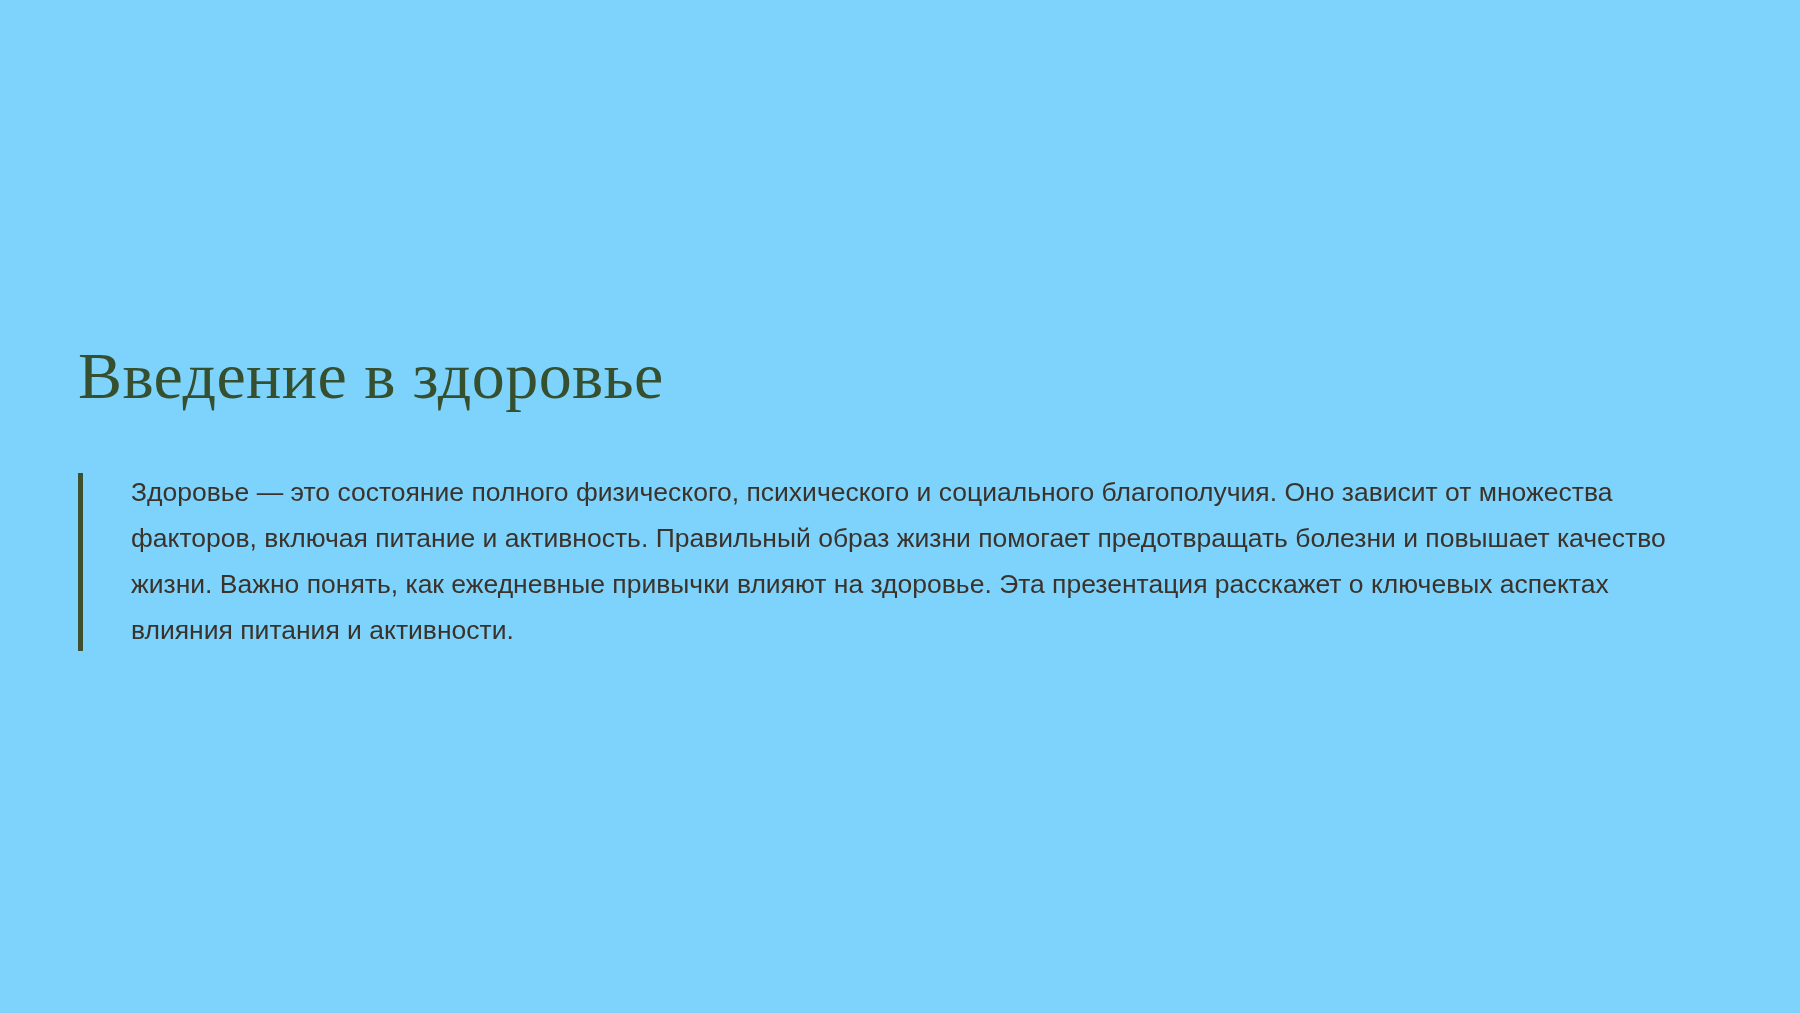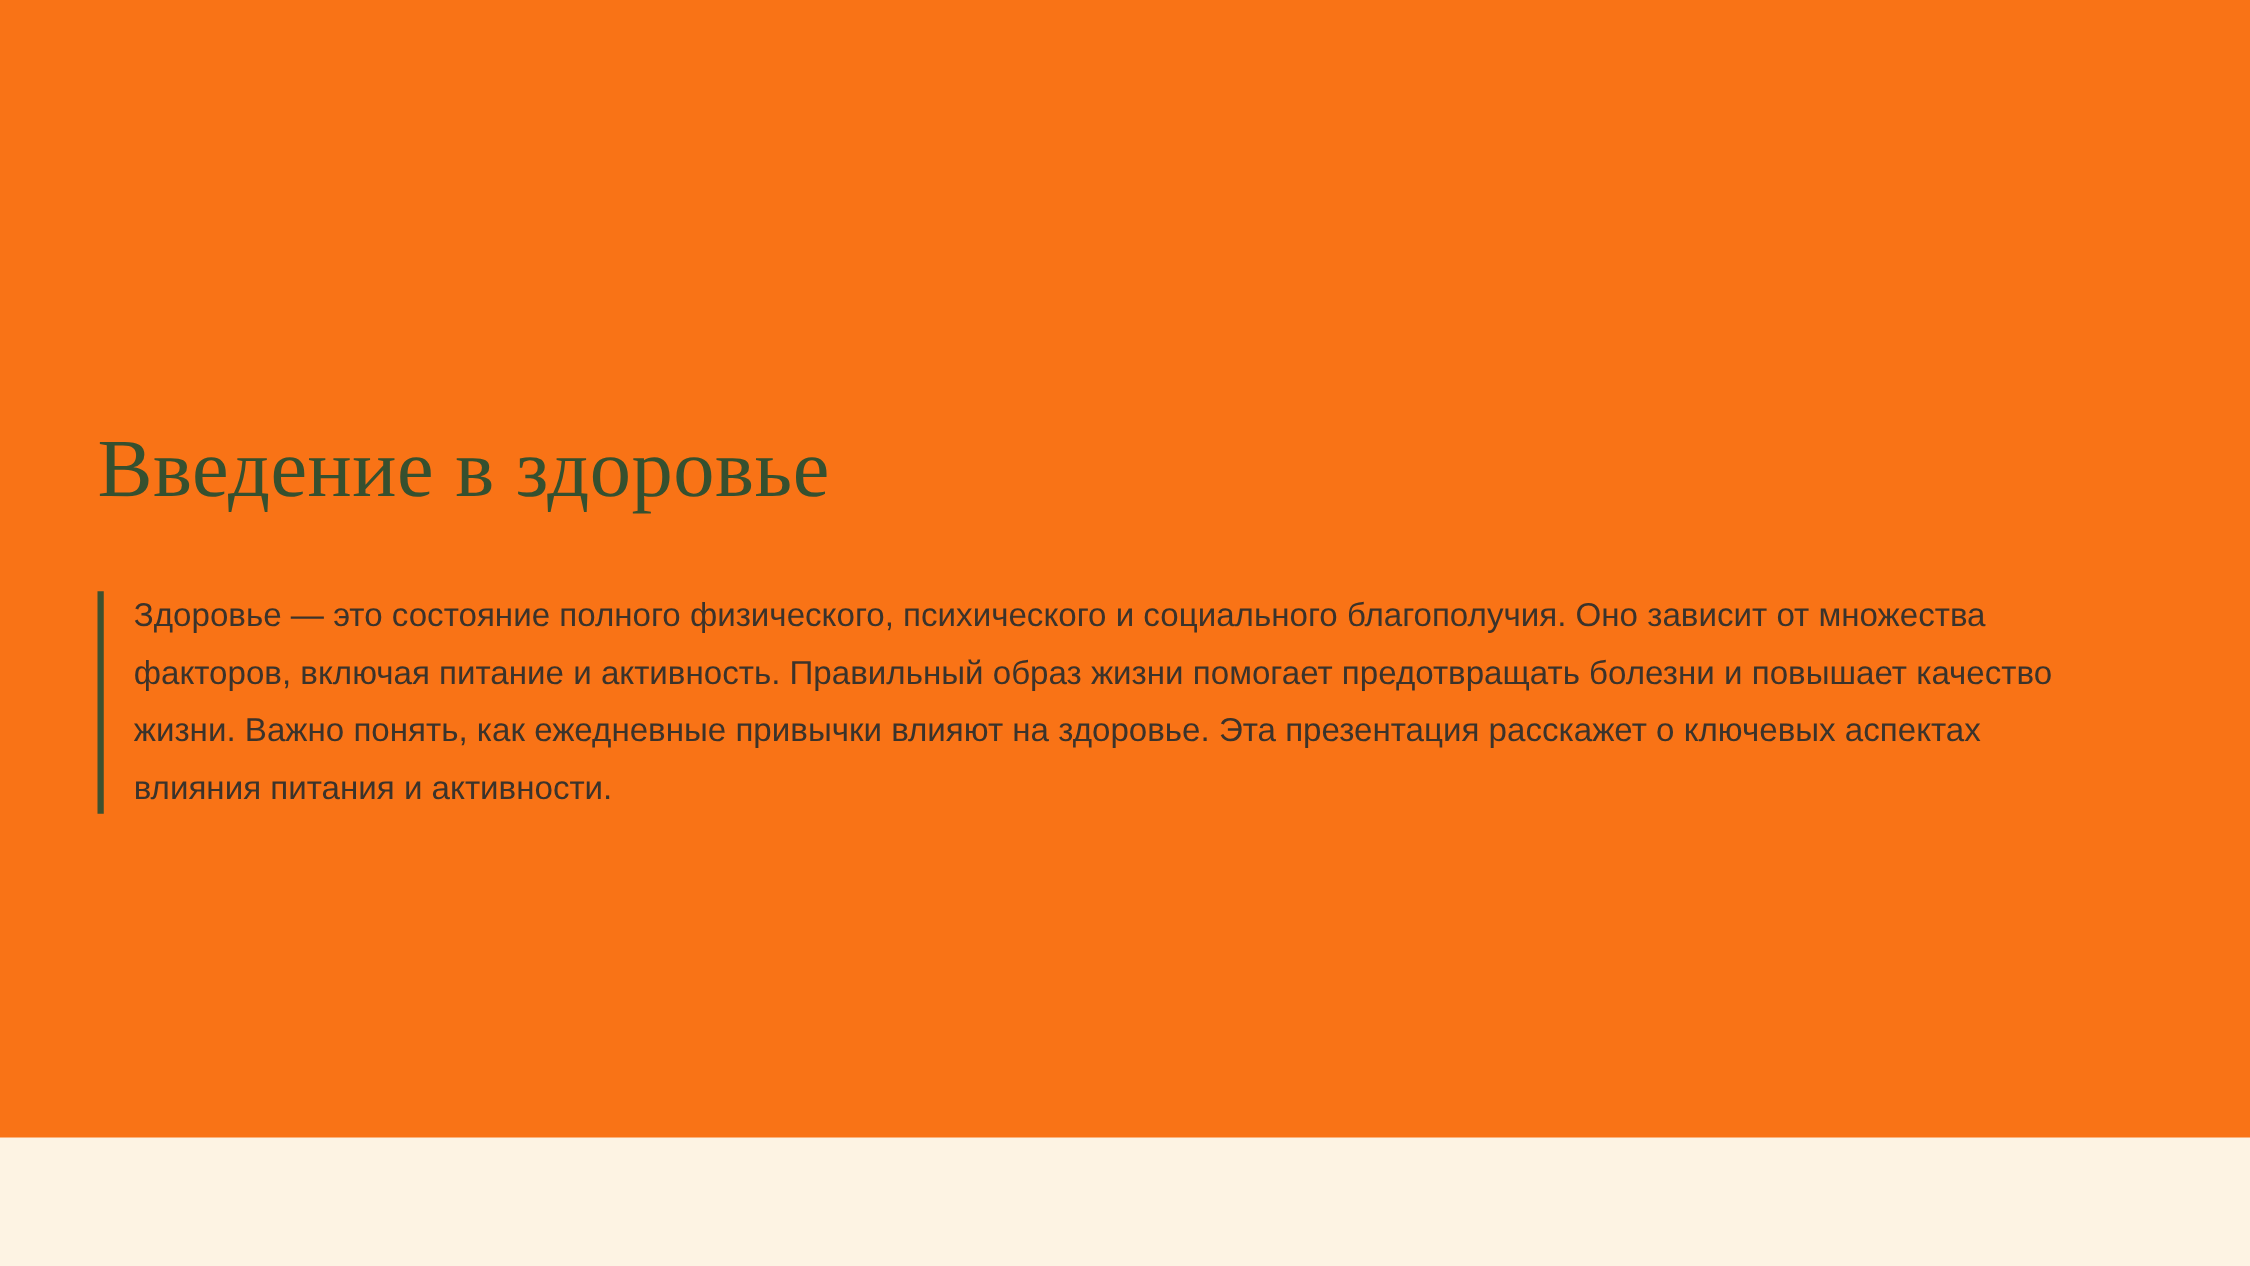--- a/index.html
+++ b/index.html
@@ -13,22 +13,22 @@
     height: 1013px;
     overflow: hidden;
     background: #fdf3e3;
     font-family: "Liberation Sans", sans-serif;
     -webkit-font-smoothing: antialiased;
   }
 
   .slide {
     position: relative;
     width: 1800px;
-    height: 910px;
-    background: #f97316;
+    height: 1013px;
+    background: #7dd3fc;
     box-sizing: border-box;
   }
 
   .slide-body {
     position: absolute;
     left: 78px;
     top: 340px;
     width: 1620px;
   }
 
@@ -39,21 +39,21 @@
     font-size: 66px;
     line-height: 1.08;
     letter-spacing: 0.4px;
     color: #36502f;
     white-space: nowrap;
   }
 
   .body-block {
     position: relative;
     margin-top: 58px;
-    padding-left: 29px;
+    padding-left: 53px;
   }
 
   .accent-bar {
     position: absolute;
     left: 0;
     top: 4px;
     bottom: 2px;
     width: 5px;
     background: #3d5130;
   }

